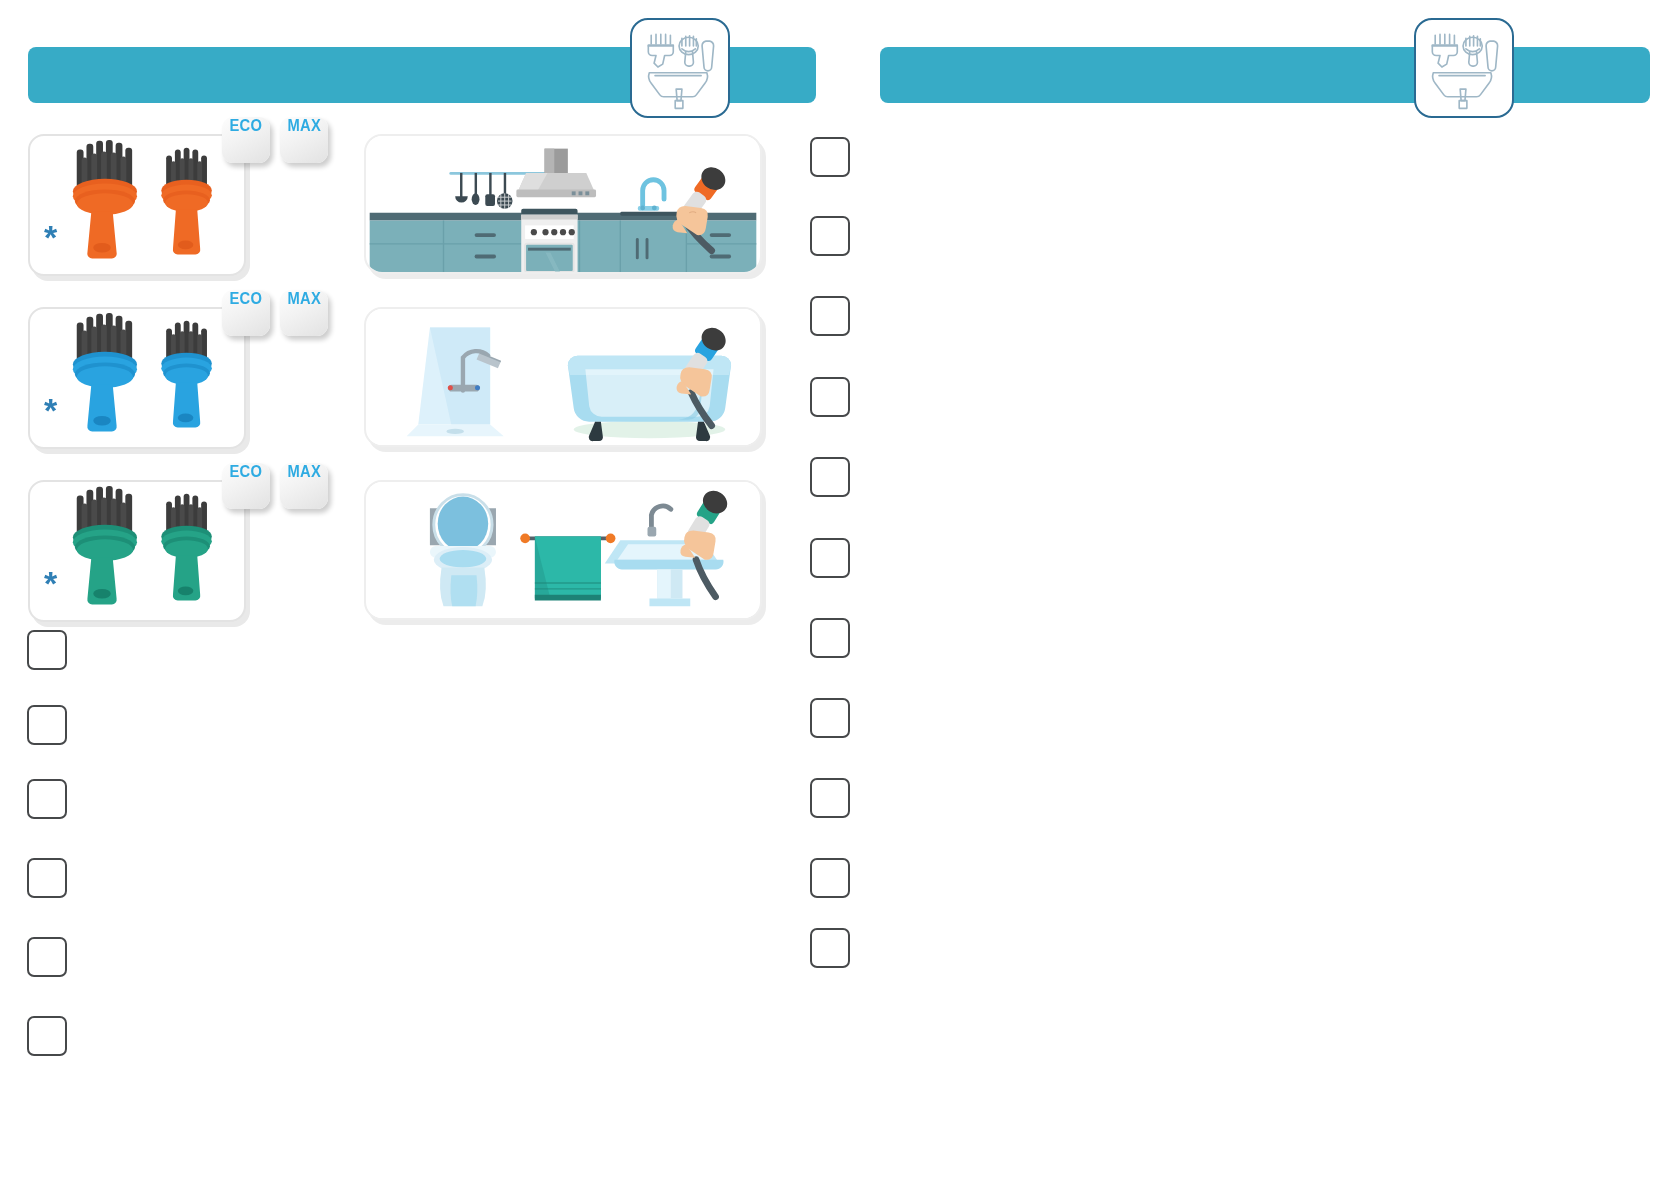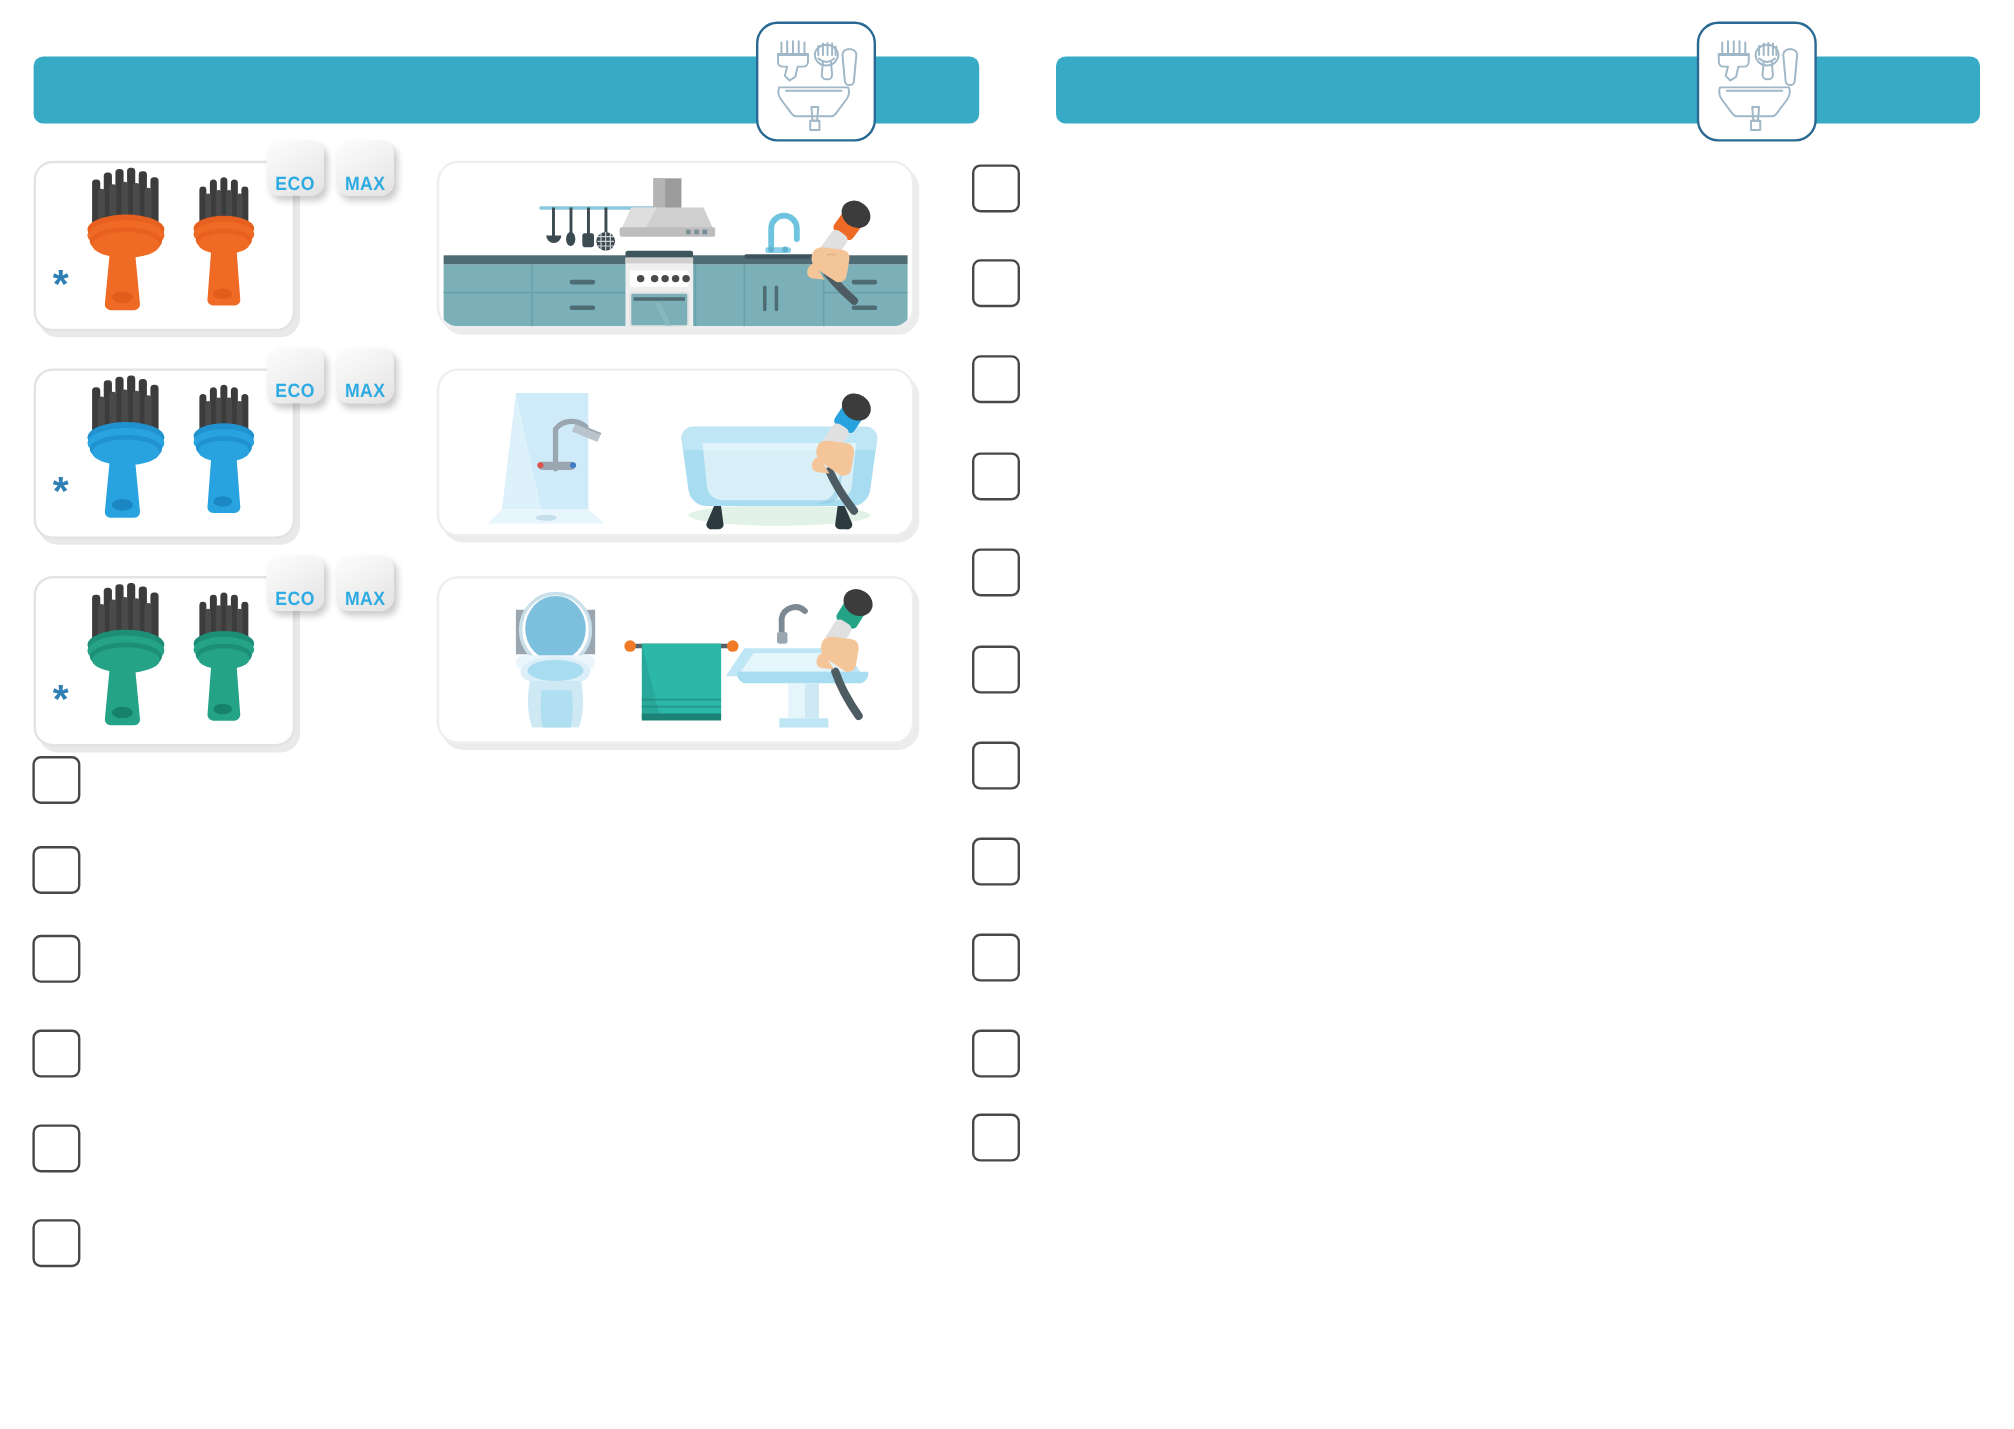--- a/index.html
+++ b/index.html
@@ -57,21 +57,21 @@
     font-size: 34px; line-height: 34px; font-weight: bold;
   }
 
   
   .mode-key {
     position: absolute;
     width: 48px; height: 46px;
     background: linear-gradient(150deg,#fdfdfd 0%,#f2f2f2 45%,#e2e2e2 100%);
     border-radius: 11px;
     box-shadow: 3px 4px 5px rgba(0,0,0,.20);
-    display: flex; align-items: flex-end; justify-content: center;
+    display: flex; align-items: flex-start; justify-content: center;
   }
   .mode-key span {
     color: #2eabe2;
     font-size: 16px; font-weight: bold;
     letter-spacing: .4px;
     transform: scaleX(.92);
   }
 
   
   .scene-card {

